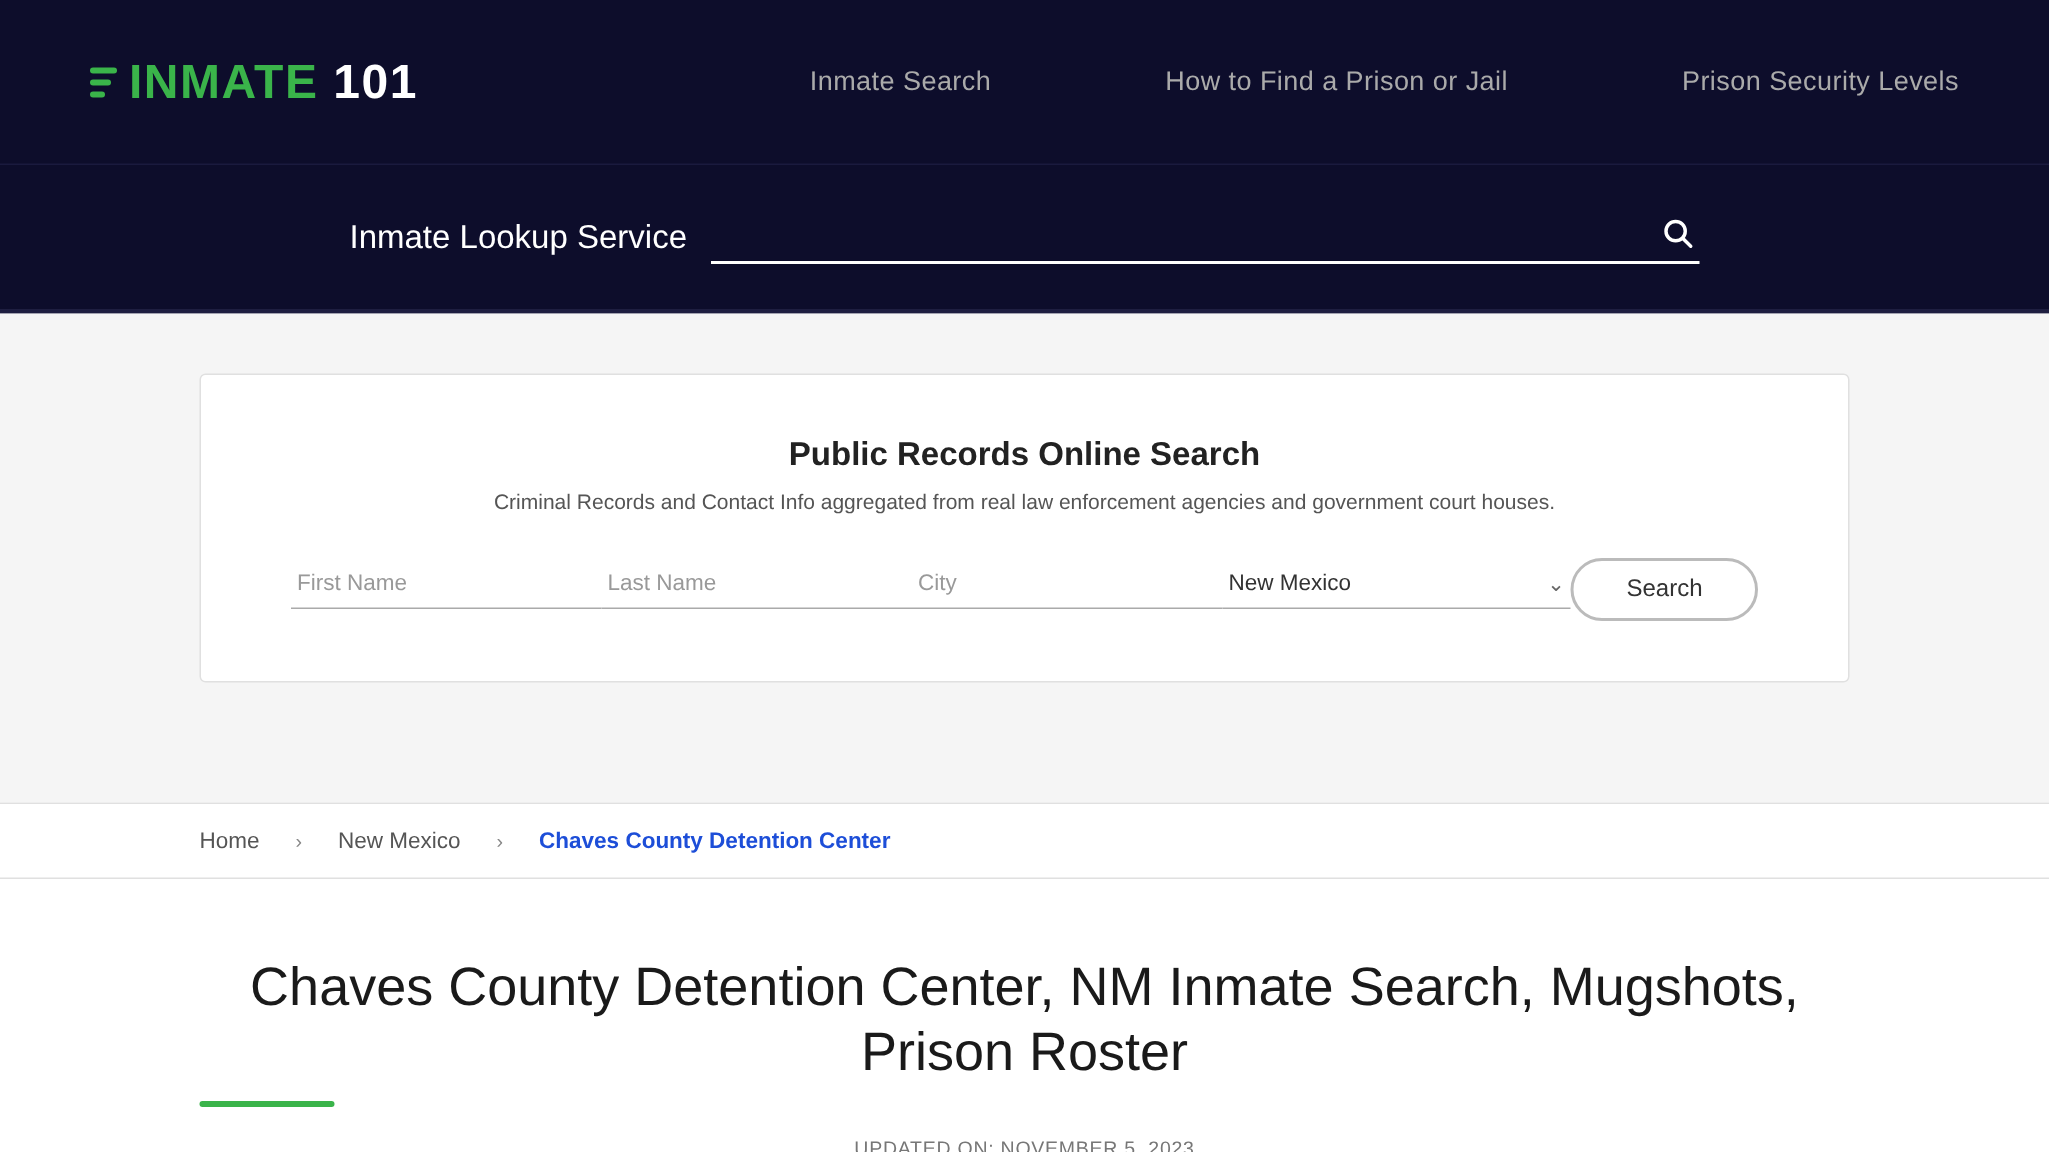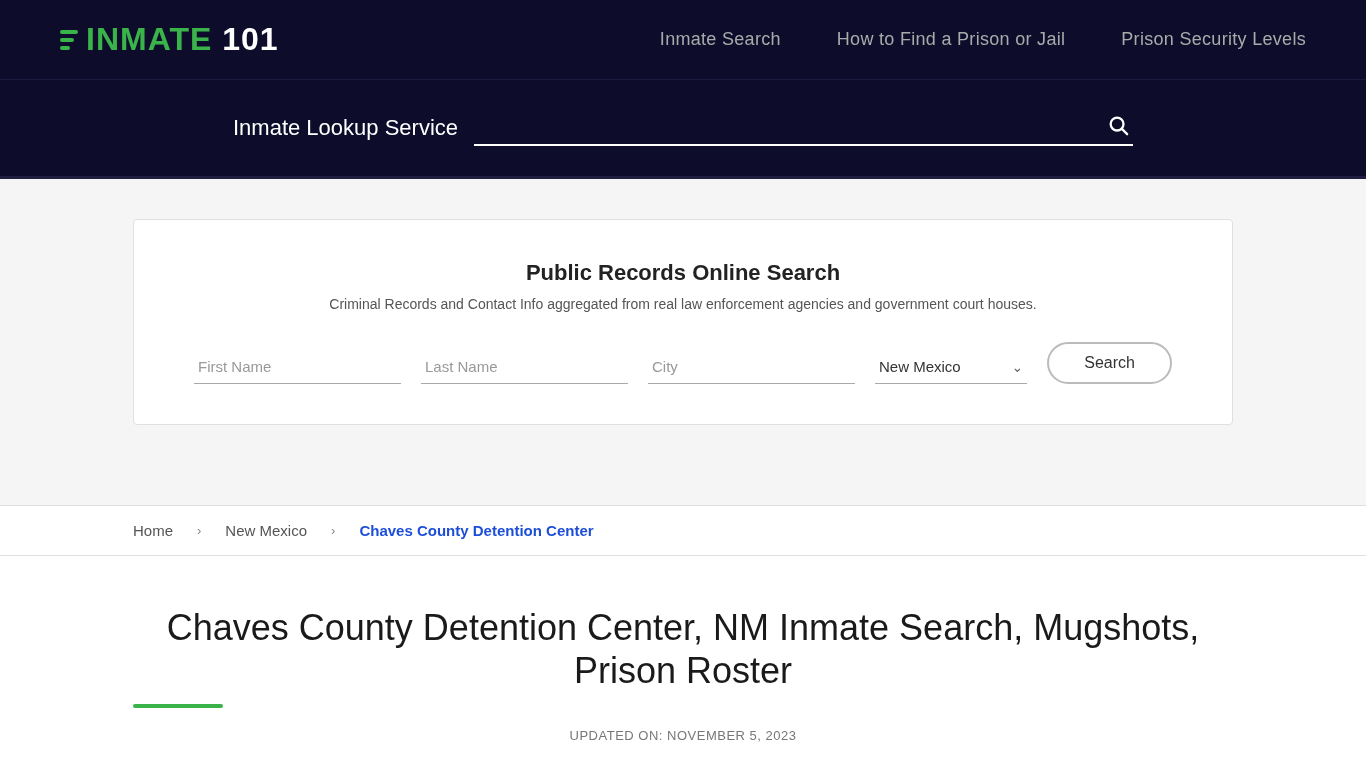--- a/index.html
+++ b/index.html
@@ -12,21 +12,21 @@
       font-family: 'Segoe UI', Arial, sans-serif;
       background: #fff;
       color: #333;
       width: 1366px;
       min-height: 768px;
     }
 
     
     .top-nav {
       background: #0d0d2b;
-      height: 80px;
+      height: 110px;
       display: flex;
       align-items: center;
       padding: 0 60px;
       border-bottom: 1px solid #1a1a3e;
     }
 
     .logo {
       display: flex;
       align-items: center;
       gap: 8px;
@@ -55,21 +55,21 @@
       font-weight: 800;
       letter-spacing: 1px;
     }
 
     .logo-text span {
       color: #3ab44a;
     }
 
     .nav-links {
       display: flex;
-      gap: 56px;
+      gap: 116px;
       list-style: none;
     }
 
     .nav-links a {
       color: #aaa;
       text-decoration: none;
       font-size: 18px;
       font-weight: 400;
       letter-spacing: 0.3px;
     }
@@ -155,22 +155,21 @@
 
     .card-subtitle {
       text-align: center;
       font-size: 14px;
       color: #555;
       margin-bottom: 30px;
     }
 
     .search-form {
       display: flex;
-      align-items: flex-end;
-      gap: 20px;
+      align-items: flex-start;
     }
 
     .form-field {
       flex: 1;
       display: flex;
       flex-direction: column;
     }
 
     .form-field input {
       border: none;

